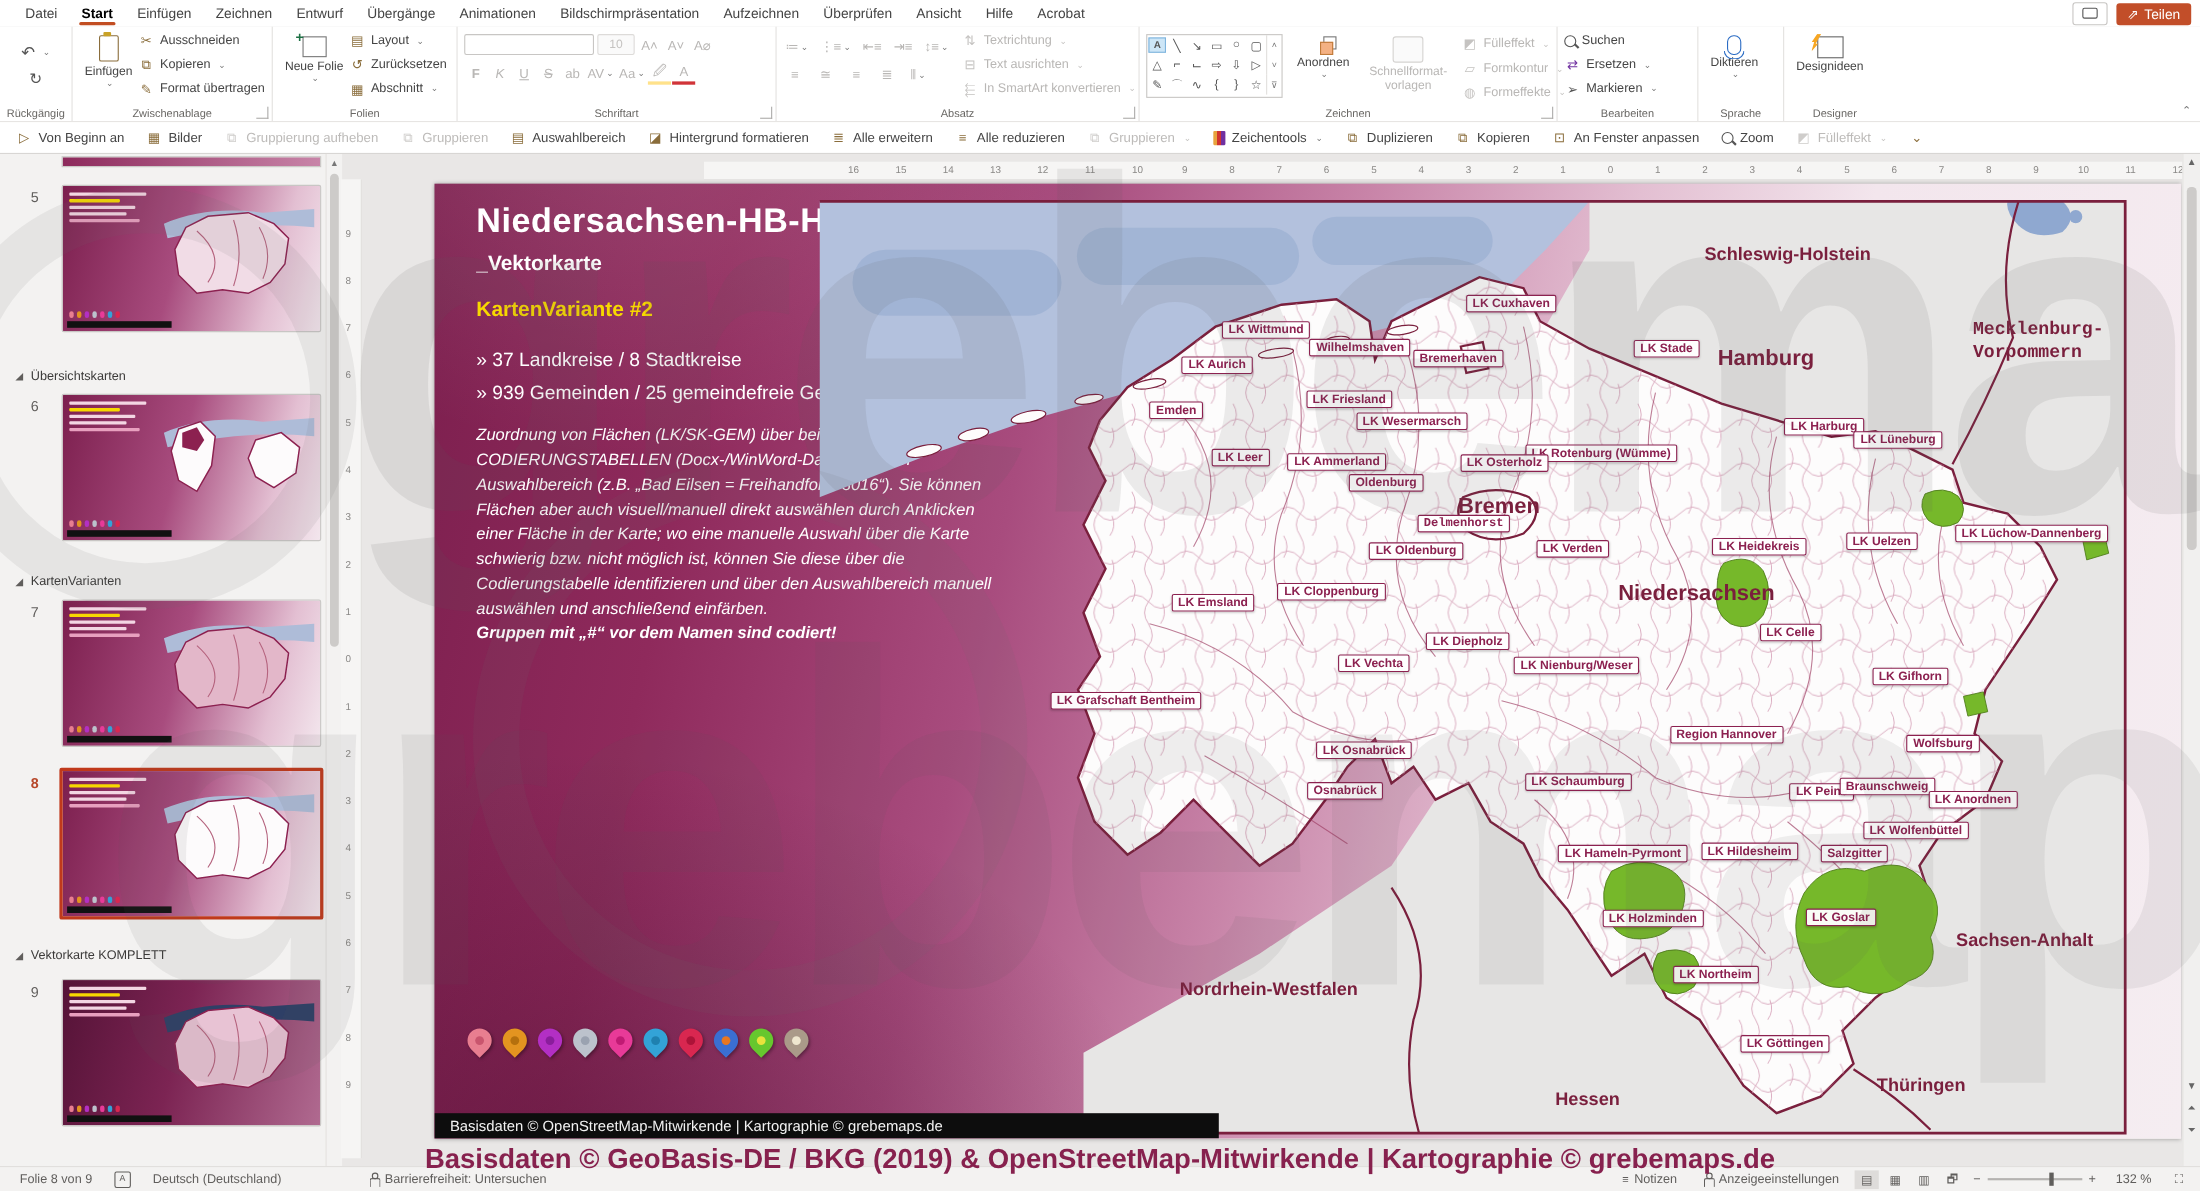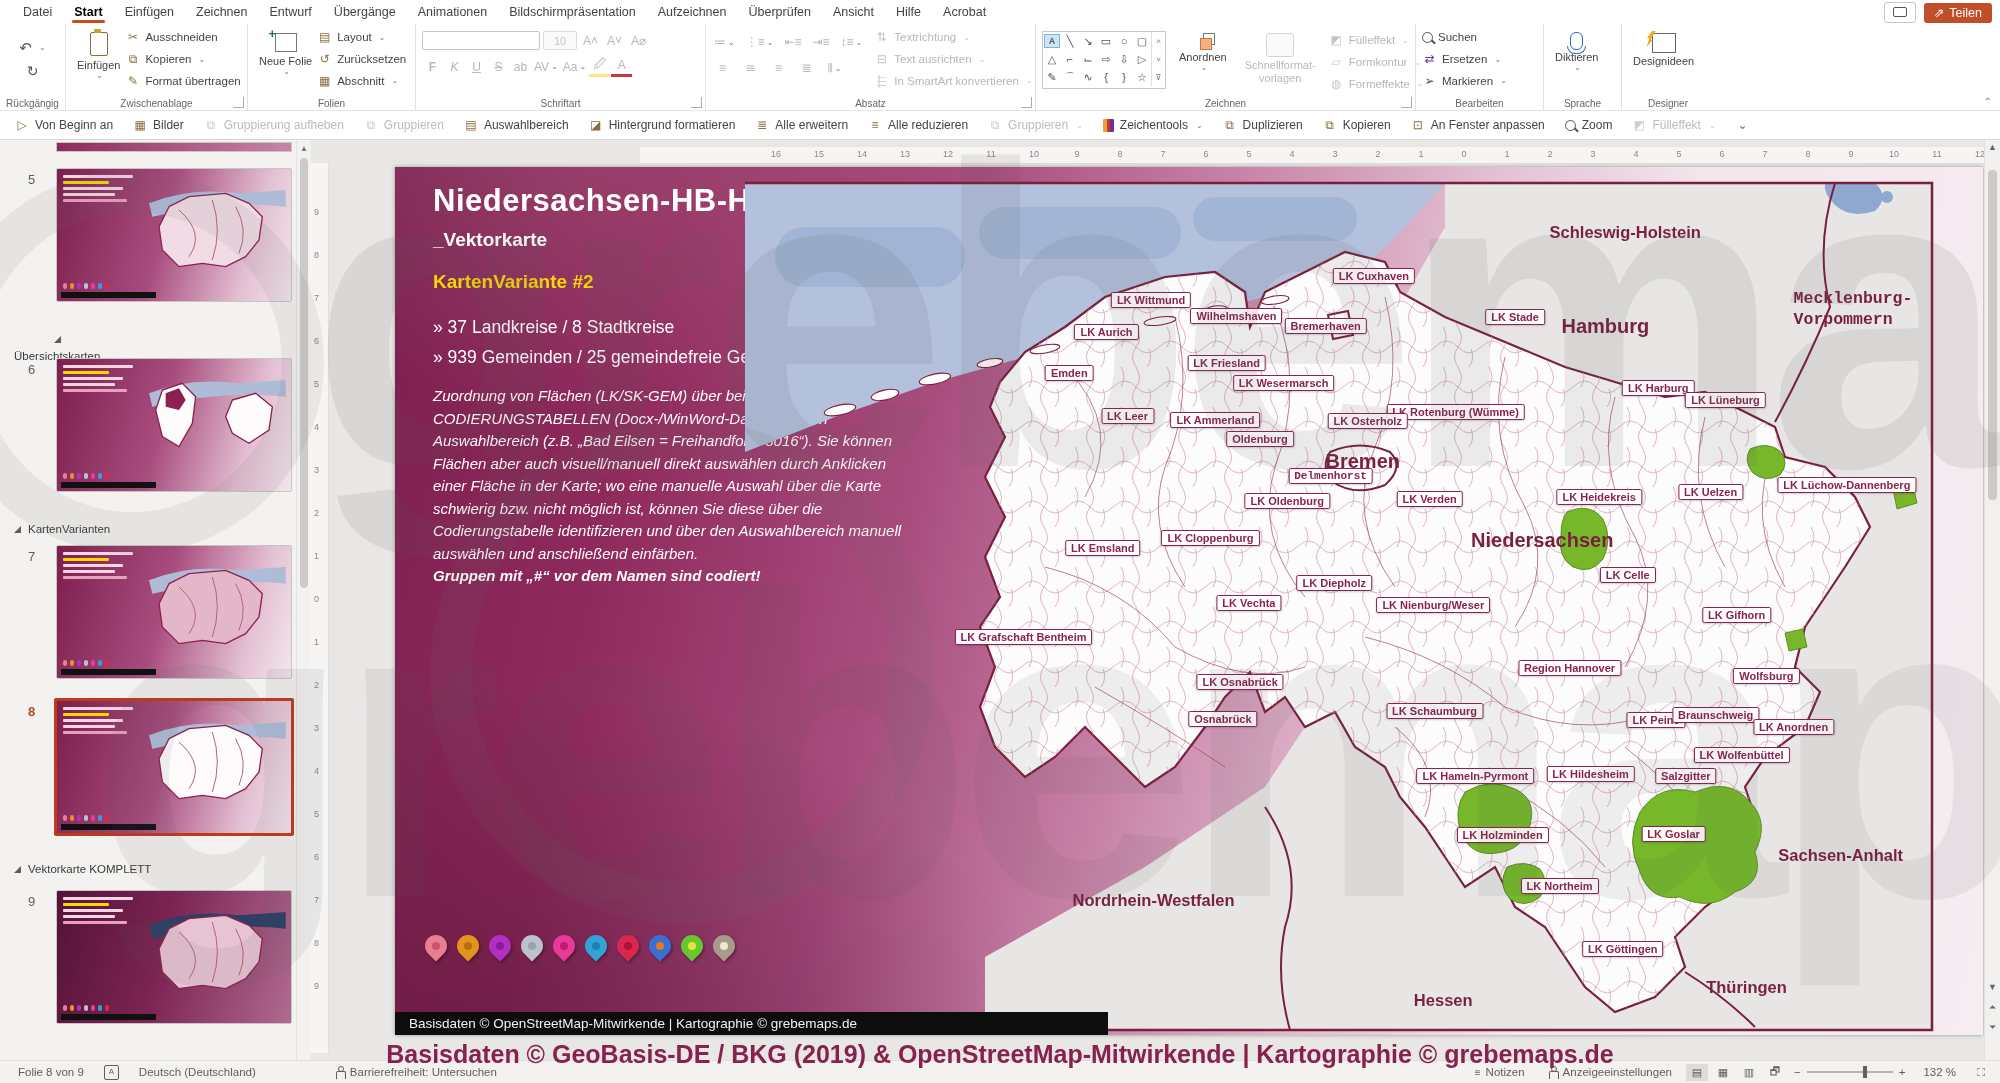--- a/index.html
+++ b/index.html
@@ -479,21 +479,21 @@
           <div class="t-dots">
             <i style="background: rgb(232, 126, 144);"></i>
             <i style="background: rgb(227, 148, 32);"></i>
             <i style="background: rgb(179, 47, 196);"></i>
             <i style="background: rgb(188, 194, 204);"></i>
             <i style="background: rgb(232, 58, 152);"></i>
             <i style="background: rgb(51, 163, 215);"></i>
             <i style="background: rgb(217, 39, 80);"></i>
           </div>
         </div>
-        <div class="shead" style="top: 196px; flex-direction: column;">
+        <div class="shead" style="top: 196px;">
           <span class="tri"></span>
           <span>Übersichtskarten</span>
         </div>
         <div class="snum" style="top: 222px;">6</div>
         <div class="thumb v6" style="top: 218px;">
           <svg viewBox="0 0 90 56" class="t-map">
             <path d="M6,12 Q30,2 60,6 L88,4 L88,14 Q50,10 8,20 Z" fill="#aebcd8"></path>
             <path d="M14,10 L26,6 L34,14 L32,30 L24,44 L14,38 L10,22 Z" fill="#fdfbfc" stroke="#8c2150" stroke-width="0.8"></path>
             <path d="M56,16 L70,12 L80,20 L78,34 L66,42 L56,36 L52,26 Z" fill="#fdfbfc" stroke="#8c2150" stroke-width="0.8"></path>
             <path d="M16,12 L24,9 L28,16 L24,22 L16,20 Z" fill="#8c2150"></path>

